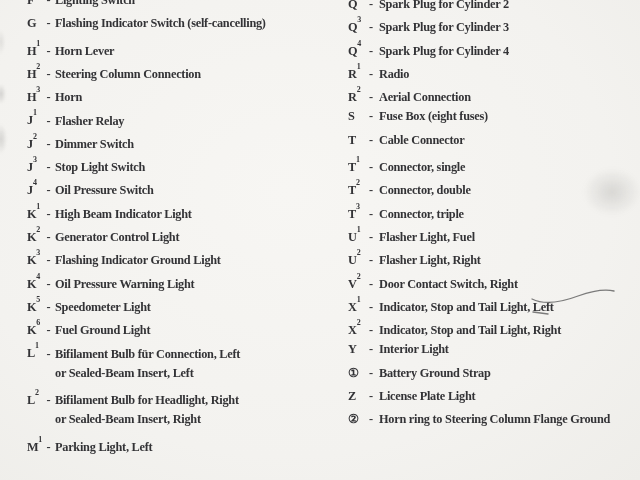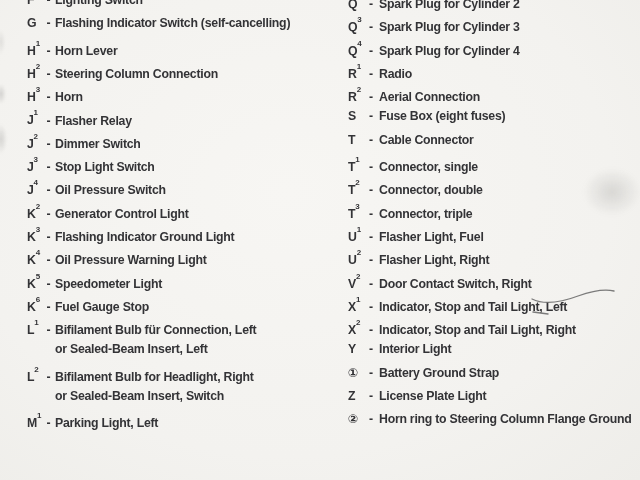--- a/index.html
+++ b/index.html
@@ -9,21 +9,21 @@
   }
   body {
     position: relative;
     background: radial-gradient(ellipse at 45% 40%, #f7f6f3 0%, #f3f2ef 65%, #eeede9 100%);
     font-family: "Liberation Sans", "DejaVu Sans", sans-serif;
     font-size: 12.3px;
     font-weight: 700;
     letter-spacing: -0.25px;
     color: #333336;
   }
-  .page { position: absolute; inset: 0; }
+  .page { position: absolute; inset: 0; font-family: Liberation Serif, serif; }
   .col { position: absolute; top: -11px; }
   .col-left  { left: 27px; }
   .col-right { left: 348px; }
   .row { height: 23.3px; line-height: 23.3px; white-space: nowrap; }
   .code { display: inline-block; width: 17px; }
   .col-right .code { width: 18px; }
   .dash { display: inline-block; width: 9px; text-align: center; }
   .col-right .dash { width: 10px; }
   .txt { padding-left: 2px; }
   .col-right .txt { padding-left: 3px; }
@@ -62,29 +62,30 @@
   <div class="col col-left" id="col-left">
       <div class="row"><span class="code"><span>F</span></span><span class="dash">-</span><span class="txt">Lighting Switch</span></div>
       <div class="row"><span class="code"><span>G</span></span><span class="dash">-</span><span class="txt">Flashing Indicator Switch (self-cancelling)</span></div>
       <div class="row"><span class="code"><span>H</span><sup class="sp">1</sup></span><span class="dash">-</span><span class="txt">Horn Lever</span></div>
       <div class="row"><span class="code"><span>H</span><sup class="sp">2</sup></span><span class="dash">-</span><span class="txt">Steering Column Connection</span></div>
       <div class="row"><span class="code"><span>H</span><sup class="sp">3</sup></span><span class="dash">-</span><span class="txt">Horn</span></div>
       <div class="row"><span class="code"><span>J</span><sup class="sp">1</sup></span><span class="dash">-</span><span class="txt">Flasher Relay</span></div>
       <div class="row"><span class="code"><span>J</span><sup class="sp">2</sup></span><span class="dash">-</span><span class="txt">Dimmer Switch</span></div>
       <div class="row"><span class="code"><span>J</span><sup class="sp">3</sup></span><span class="dash">-</span><span class="txt">Stop Light Switch</span></div>
       <div class="row"><span class="code"><span>J</span><sup class="sp">4</sup></span><span class="dash">-</span><span class="txt">Oil Pressure Switch</span></div>
+      <div class="row"><span class="code"><span>K</span><sup class="sp">1</sup></span><span class="dash">-</span><span class="txt">High Beam Indicator Light</span></div>
       <div class="row"><span class="code"><span>K</span><sup class="sp">2</sup></span><span class="dash">-</span><span class="txt">Generator Control Light</span></div>
       <div class="row"><span class="code"><span>K</span><sup class="sp">3</sup></span><span class="dash">-</span><span class="txt">Flashing Indicator Ground Light</span></div>
       <div class="row"><span class="code"><span>K</span><sup class="sp">4</sup></span><span class="dash">-</span><span class="txt">Oil Pressure Warning Light</span></div>
       <div class="row"><span class="code"><span>K</span><sup class="sp">5</sup></span><span class="dash">-</span><span class="txt">Speedometer Light</span></div>
-      <div class="row"><span class="code"><span>K</span><sup class="sp">6</sup></span><span class="dash">-</span><span class="txt">Fuel Gauge Stop</span></div>
+      <div class="row"><span class="code"><span>K</span><sup class="sp">6</sup></span><span class="dash">-</span><span class="txt">Fuel Ground Light</span></div>
       <div class="row"><span class="code"><span>L</span><sup class="sp">1</sup></span><span class="dash">-</span><span class="txt">Bifilament Bulb für Connection, Left</span></div>
       <div class="row"><span class="txt cont">or Sealed-Beam Insert, Left</span></div>
       <div class="row"><span class="code"><span>L</span><sup class="sp">2</sup></span><span class="dash">-</span><span class="txt">Bifilament Bulb for Headlight, Right</span></div>
-      <div class="row"><span class="txt cont">or Sealed-Beam Insert, Switch</span></div>
+      <div class="row"><span class="txt cont">or Sealed-Beam Insert, Right</span></div>
       <div class="row"><span class="code"><span>M</span><sup class="sp">1</sup></span><span class="dash">-</span><span class="txt">Parking Light, Left</span></div>
     </div>
   <div class="col col-right" id="col-right">
       <div class="row"><span class="code"><span>Q</span><sup class="sp">2</sup></span><span class="dash">-</span><span class="txt">Spark Plug for Cylinder 2</span></div>
       <div class="row"><span class="code"><span>Q</span><sup class="sp">3</sup></span><span class="dash">-</span><span class="txt">Spark Plug for Cylinder 3</span></div>
       <div class="row"><span class="code"><span>Q</span><sup class="sp">4</sup></span><span class="dash">-</span><span class="txt">Spark Plug for Cylinder 4</span></div>
       <div class="row"><span class="code"><span>R</span><sup class="sp">1</sup></span><span class="dash">-</span><span class="txt">Radio</span></div>
       <div class="row"><span class="code"><span>R</span><sup class="sp">2</sup></span><span class="dash">-</span><span class="txt">Aerial Connection</span></div>
       <div class="row"><span class="code"><span>S</span></span><span class="dash">-</span><span class="txt">Fuse Box (eight fuses)</span></div>
       <div class="row"><span class="code"><span>T</span></span><span class="dash">-</span><span class="txt">Cable Connector</span></div>

